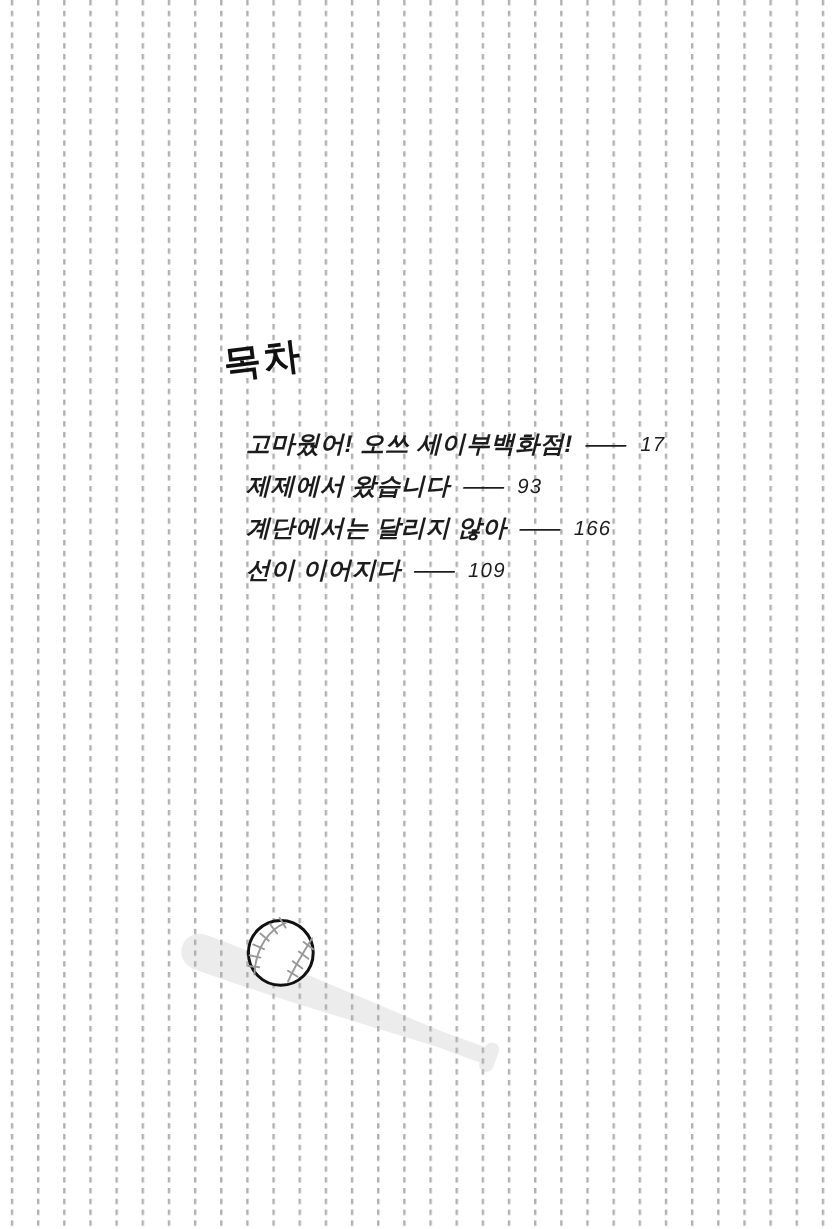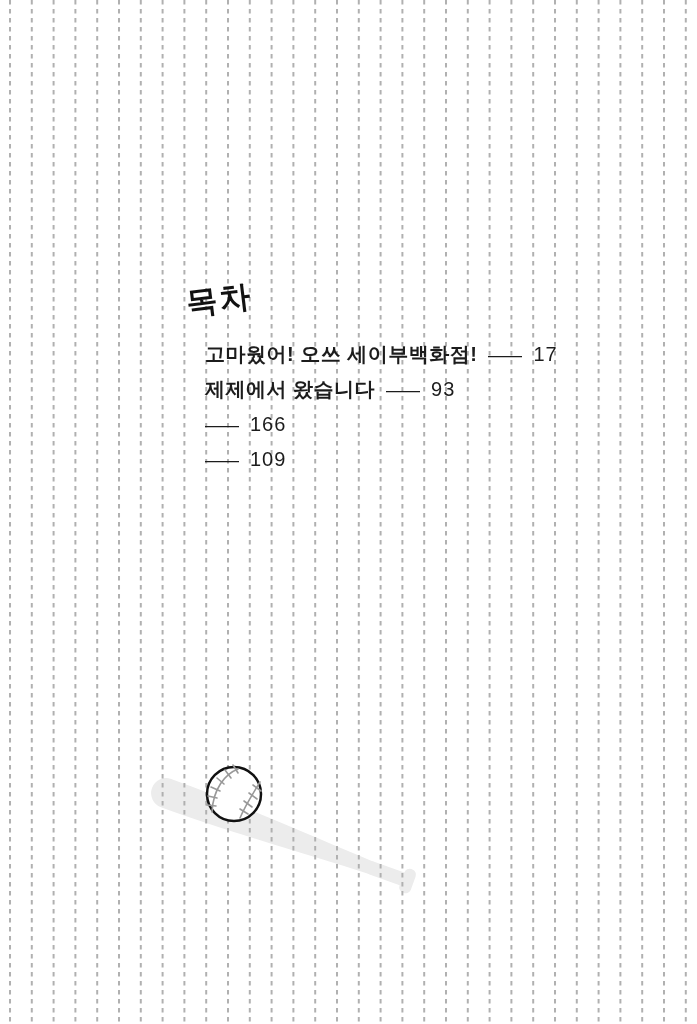--- a/index.html
+++ b/index.html
@@ -40,24 +40,25 @@
     font-size: 31px;
     font-weight: 800;
     letter-spacing: 2px;
     color: #111111;
     transform: rotate(-7deg);
     transform-origin: left bottom;
   }
   .toc {
     position: absolute;
     left: 205px;
-    top: 344px;
+    top: 360px;
     margin: 0;
     padding: 0;
     list-style: none;
+    font-style: italic;
   }
   .toc-item {
     display: flex;
     align-items: center;
     gap: 11px;
     height: 21px;
     margin-bottom: 14px;
     white-space: nowrap;
   }
   .toc-label {
@@ -70,21 +71,21 @@
     display: inline-block;
     font-size: 20px;
     font-weight: 400;
     color: #1c1c1c;
     transform: scaleX(1.7);
     transform-origin: center;
     margin: 0 7px;
     line-height: 1;
   }
   .toc-num {
-    font-size: 20px;
+    font-size: 17px;
     font-weight: 400;
     letter-spacing: 1px;
     color: #1c1c1c;
   }
 </style>
 </head>
 <body>
 
 <div class="page">
 
@@ -138,24 +139,26 @@
       <span class="toc-num">17</span>
     </li>
 
     <li class="toc-item">
       <span class="toc-label">제제에서 왔습니다</span>
       <span class="toc-sep">—</span>
       <span class="toc-num">93</span>
     </li>
 
     <li class="toc-item">
+      <span class="toc-label">계단에서는 달리지 않아</span>
       <span class="toc-sep">—</span>
       <span class="toc-num">166</span>
     </li>
 
     <li class="toc-item">
+      <span class="toc-label">선이 이어지다</span>
       <span class="toc-sep">—</span>
       <span class="toc-num">109</span>
     </li>
   </ul>
   </div>
 
 </div>
 
 </body></html>

